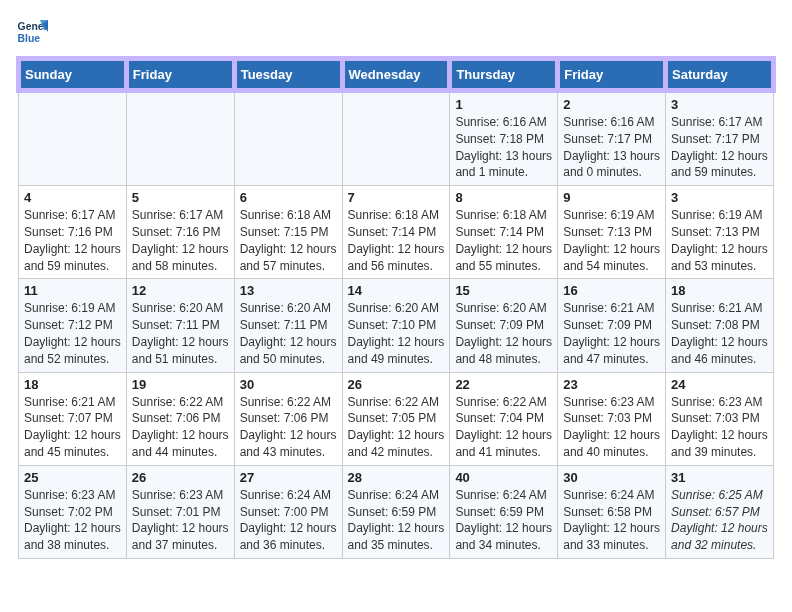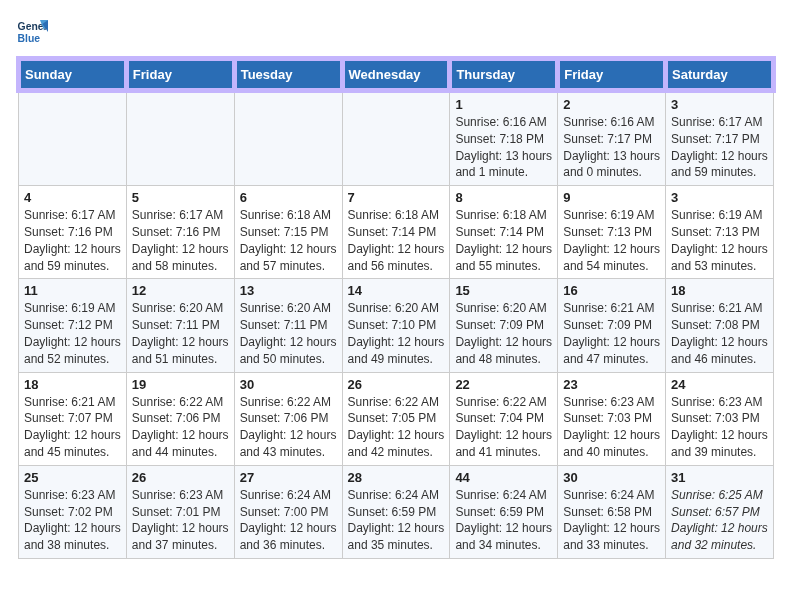--- a/index.html
+++ b/index.html
@@ -317,21 +317,21 @@
 and 36 minutes.</div>
         </td>
         <td>
           <span class="day-num">28</span>
           <div class="day-info" style="white-space: pre-line;">Sunrise: 6:24 AM
 Sunset: 6:59 PM
 Daylight: 12 hours
 and 35 minutes.</div>
         </td>
         <td>
-          <span class="day-num">44</span>
+          <span class="day-num">40</span>
           <div class="day-info" style="white-space: pre-line;">Sunrise: 6:24 AM
 Sunset: 6:59 PM
 Daylight: 12 hours
 and 34 minutes.</div>
         </td>
         <td>
           <span class="day-num">30</span>
           <div class="day-info" style="white-space: pre-line;">Sunrise: 6:24 AM
 Sunset: 6:58 PM
 Daylight: 12 hours

